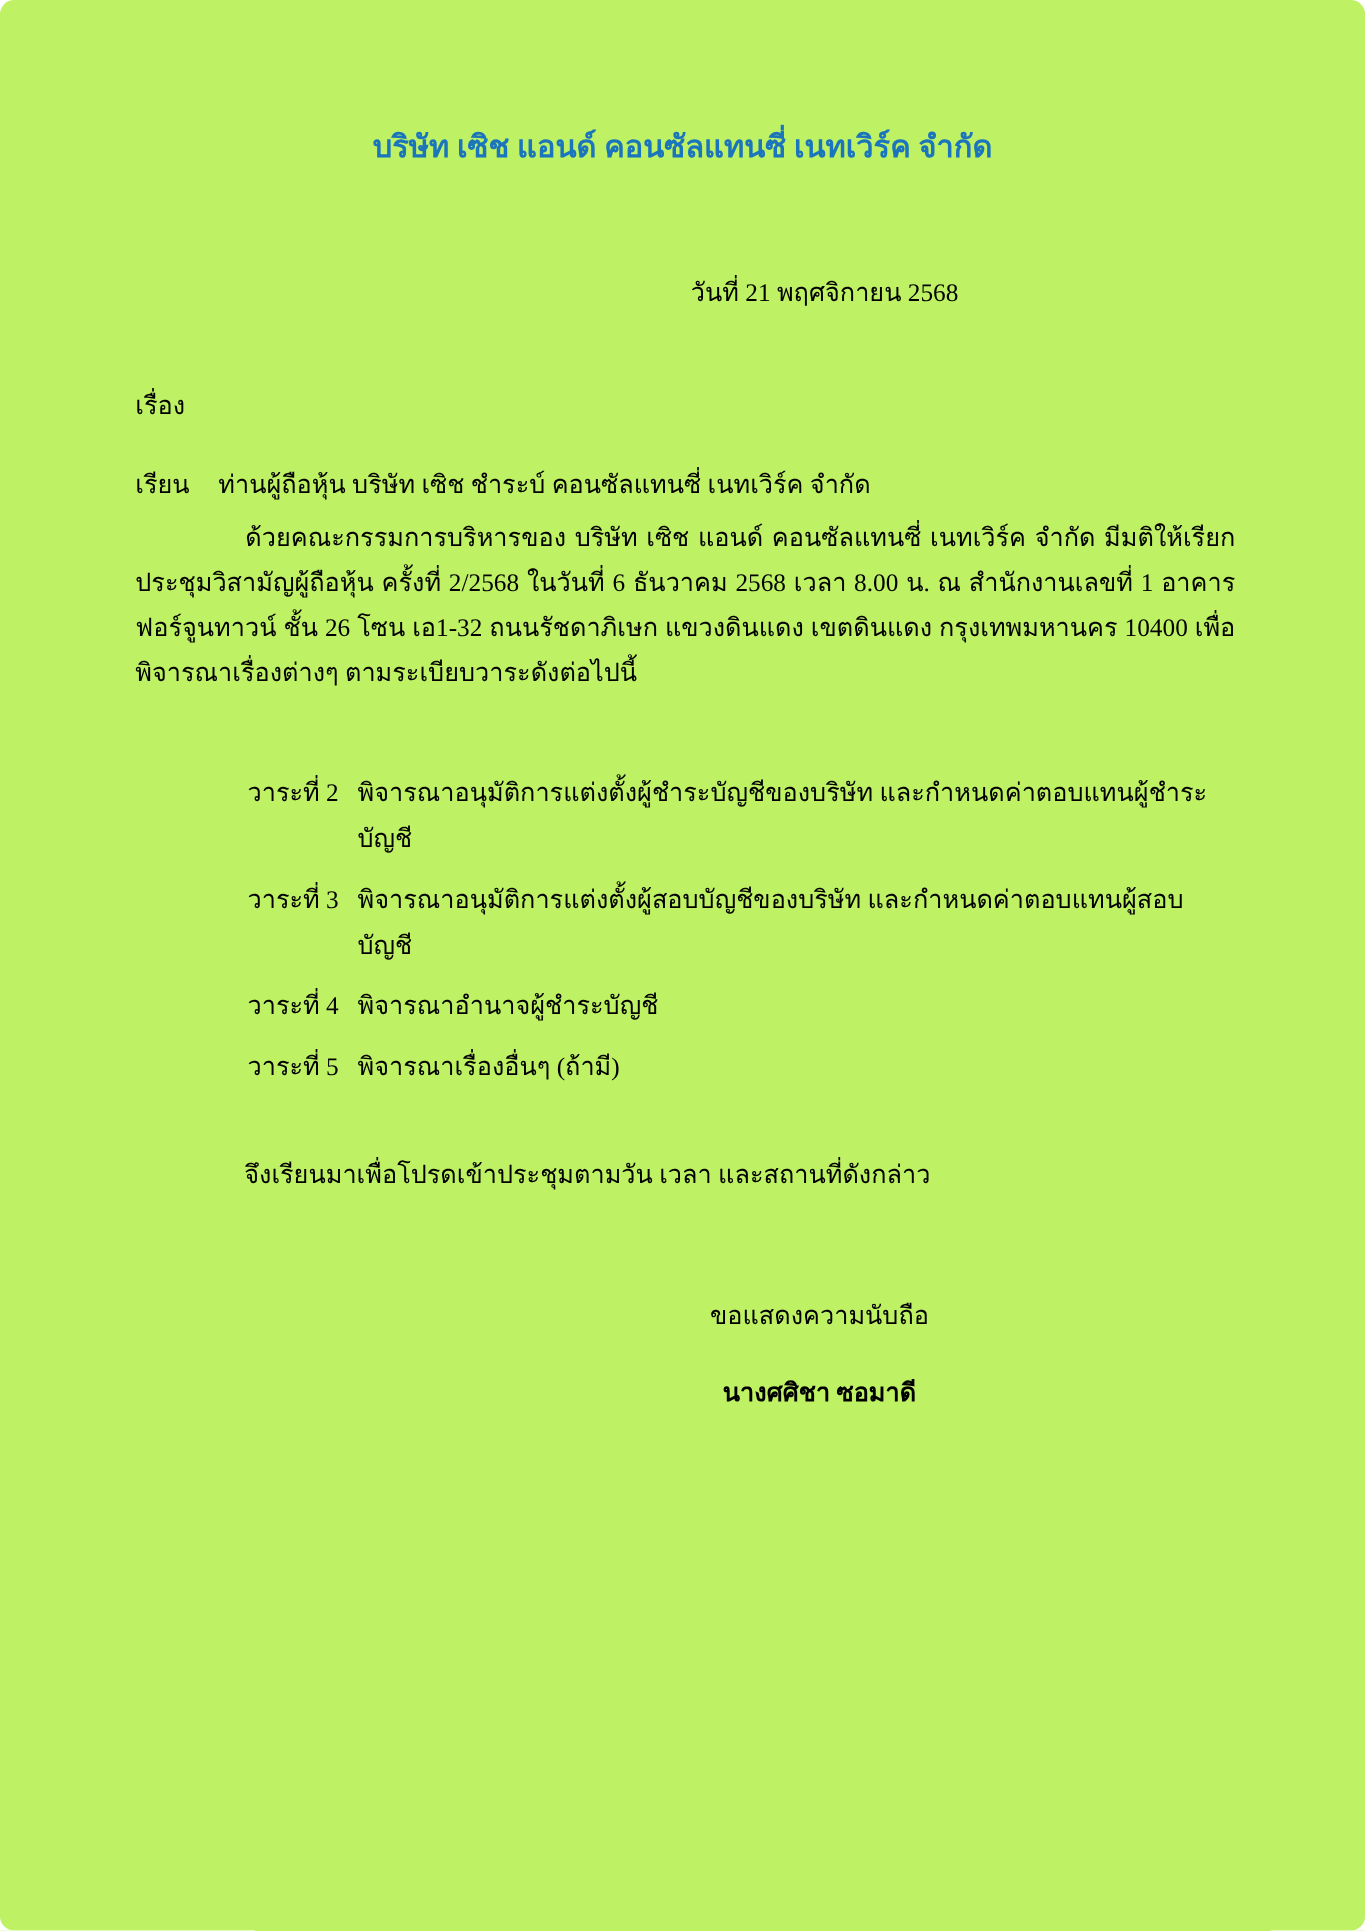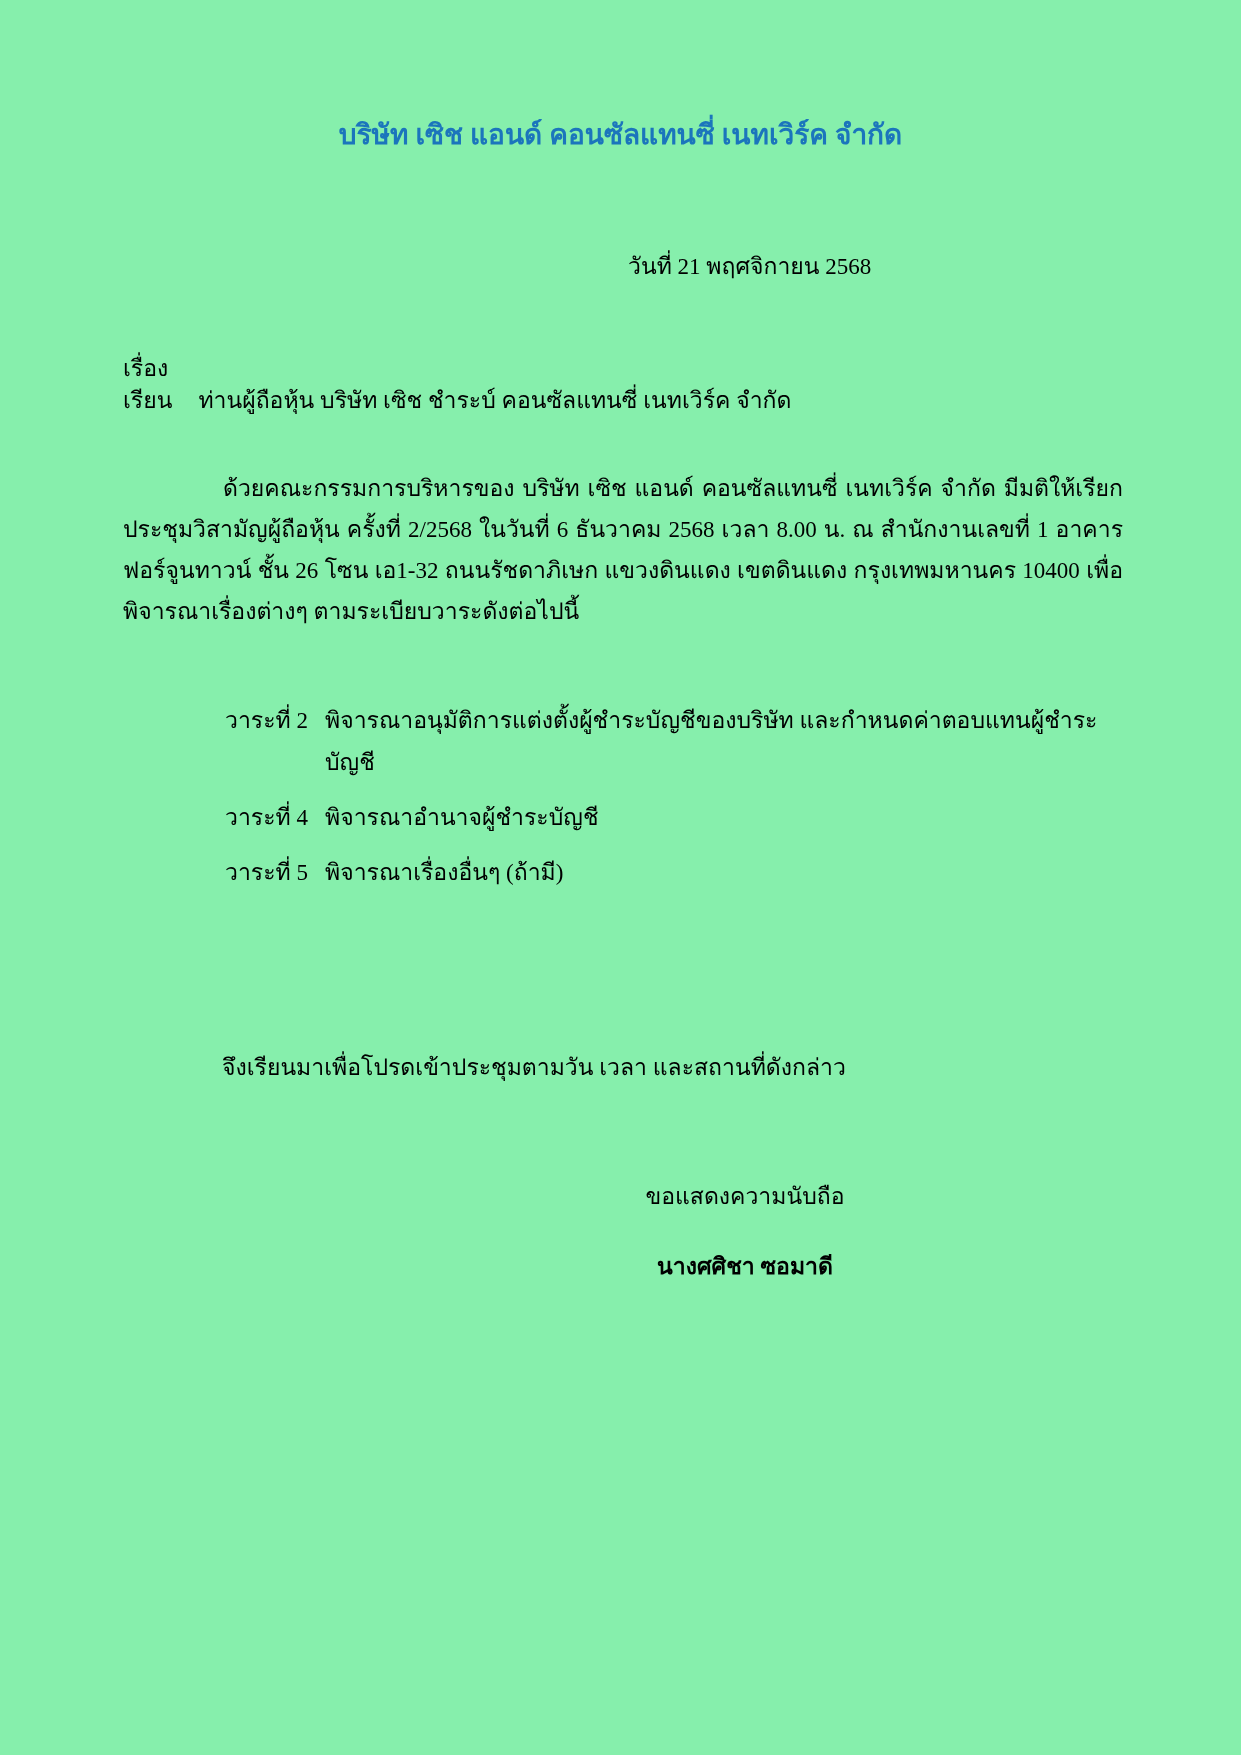--- a/index.html
+++ b/index.html
@@ -4,24 +4,25 @@
 <style>
   html, body {
     margin: 0;
     padding: 0;
     background: #ffffff;
   }
   .page {
     position: relative;
     width: 1241px;
     height: 1755px;
-    background: #86efac;
+    background: #bef264;
     font-family: "Liberation Serif", "DejaVu Serif", serif;
     color: #000000;
     overflow: hidden;
+    border-radius: 13px;
   }
   .title {
     position: absolute;
     top: 112px;
     left: 0;
     width: 100%;
     text-align: center;
     font-size: 28px;
     font-weight: bold;
     line-height: 46px;
@@ -38,21 +39,21 @@
     left: 123px;
     display: flex;
     font-size: 23px;
     line-height: 42px;
     white-space: nowrap;
   }
   .field-row .label {
     margin-right: 26px;
   }
   .subject-row { top: 348px; }
-  .recipient-row { top: 380px; text-align: right; }
+  .recipient-row { top: 420px; text-align: right; }
   .body-par {
     position: absolute;
     top: 468px;
     left: 123px;
     width: 1000px;
     font-size: 23px;
     line-height: 41px;
     text-indent: 100px;
     text-align: justify;
   }
@@ -118,20 +119,24 @@
   </div>
 
   <div class="body-par">ด้วยคณะกรรมการบริหารของ บริษัท เซิช แอนด์ คอนซัลแทนซี่ เนทเวิร์ค จำกัด มีมติให้เรียกประชุมวิสามัญผู้ถือหุ้น ครั้งที่ 2/2568 ในวันที่ 6 ธันวาคม 2568 เวลา 8.00 น. ณ สำนักงานเลขที่ 1 อาคารฟอร์จูนทาวน์ ชั้น 26 โซน เอ1-32 ถนนรัชดาภิเษก แขวงดินแดง เขตดินแดง กรุงเทพมหานคร 10400 เพื่อพิจารณาเรื่องต่างๆ ตามระเบียบวาระดังต่อไปนี้</div>
 
   <div class="agenda">
     <div class="agenda-item">
       <span class="agenda-label">วาระที่ 2</span>
       <span class="agenda-text">พิจารณาอนุมัติการแต่งตั้งผู้ชำระบัญชีของบริษัท และกำหนดค่าตอบแทนผู้ชำระบัญชี</span>
     </div>
     <div class="agenda-item">
+      <span class="agenda-label">วาระที่ 3</span>
+      <span class="agenda-text">พิจารณาอนุมัติการแต่งตั้งผู้สอบบัญชีของบริษัท และกำหนดค่าตอบแทนผู้สอบบัญชี</span>
+    </div>
+    <div class="agenda-item">
       <span class="agenda-label">วาระที่ 4</span>
       <span class="agenda-text">พิจารณาอำนาจผู้ชำระบัญชี</span>
     </div>
     <div class="agenda-item">
       <span class="agenda-label">วาระที่ 5</span>
       <span class="agenda-text">พิจารณาเรื่องอื่นๆ (ถ้ามี)</span>
     </div>
   </div>
 
   <div class="closing">จึงเรียนมาเพื่อโปรดเข้าประชุมตามวัน เวลา และสถานที่ดังกล่าว</div>

